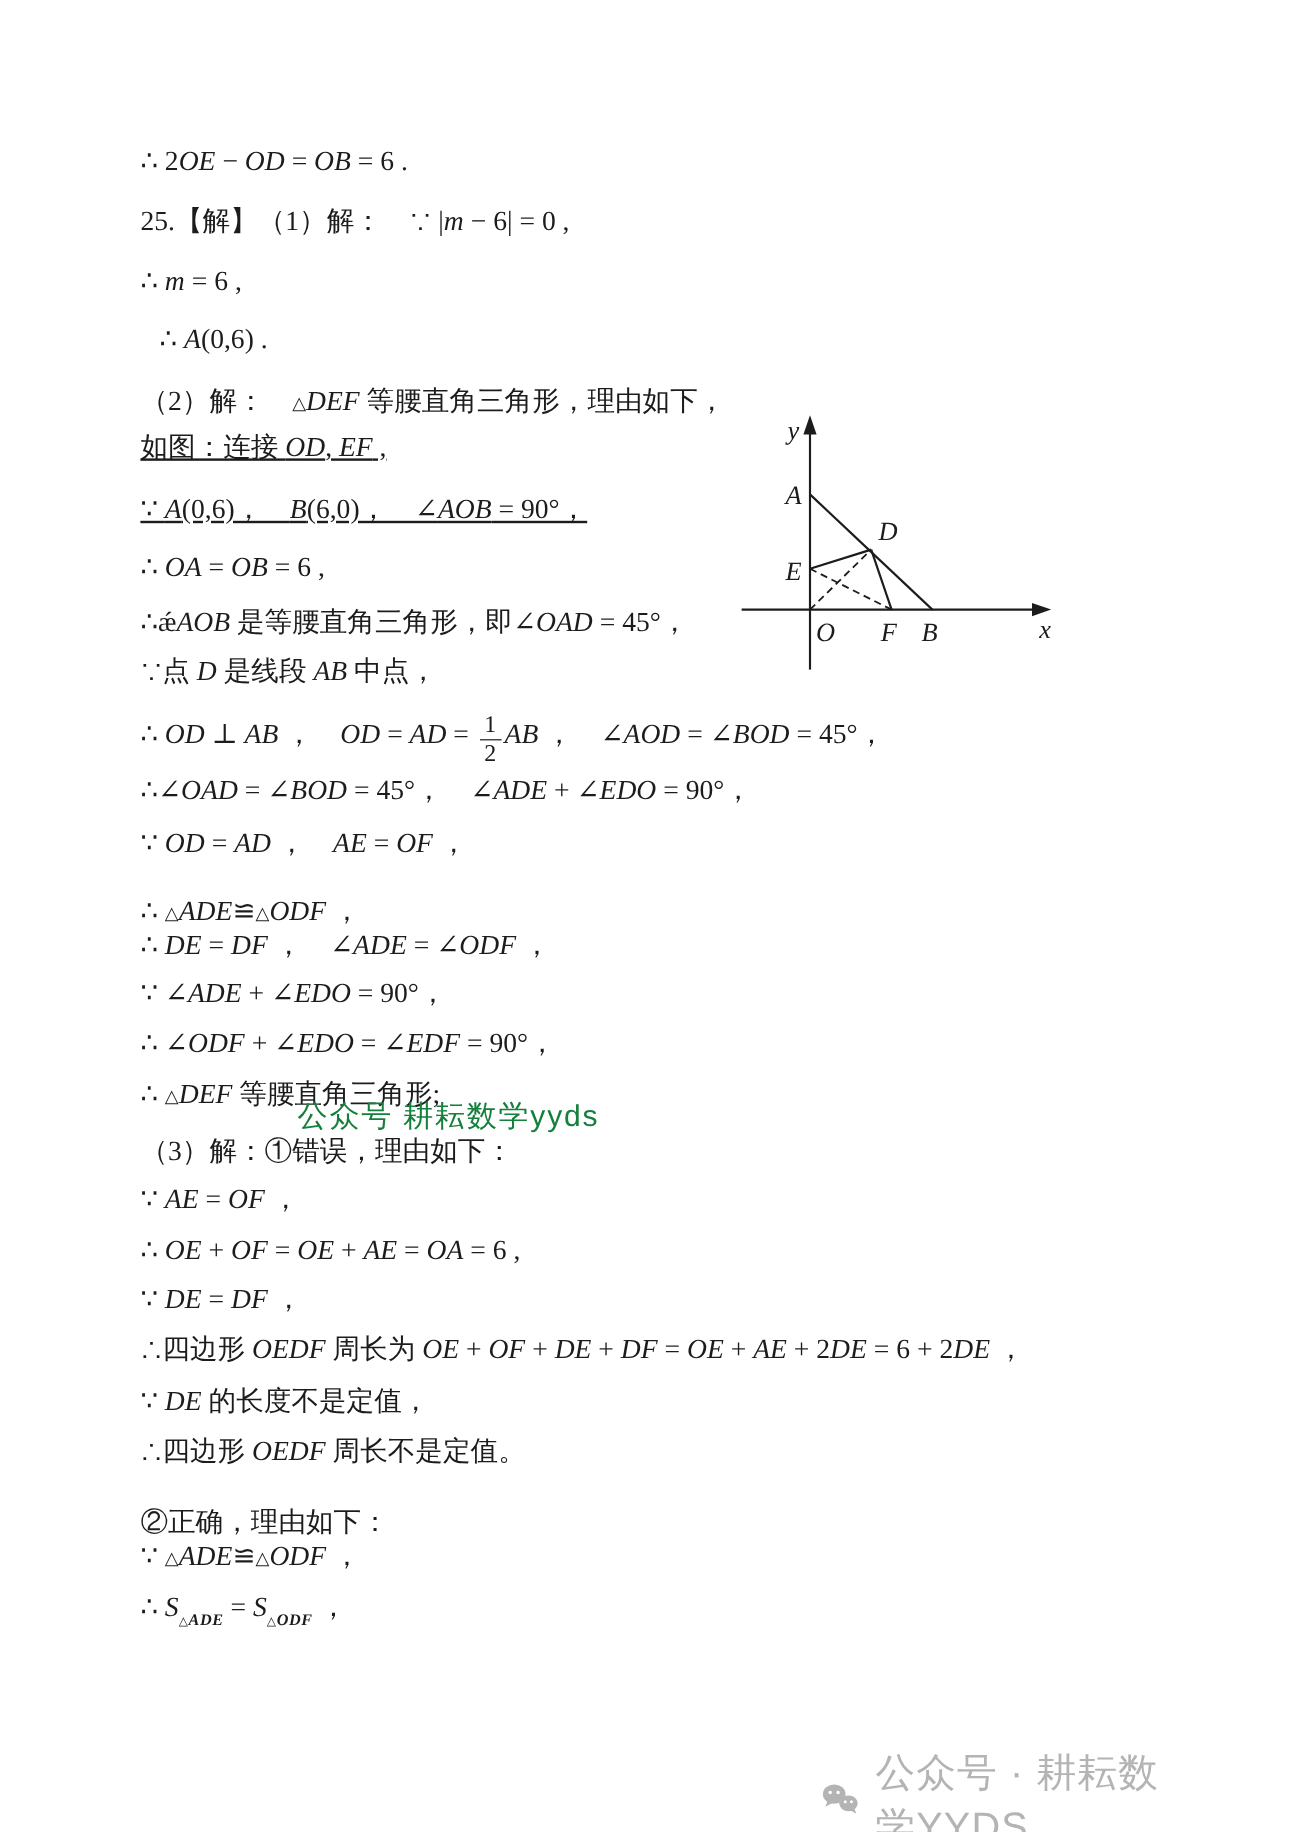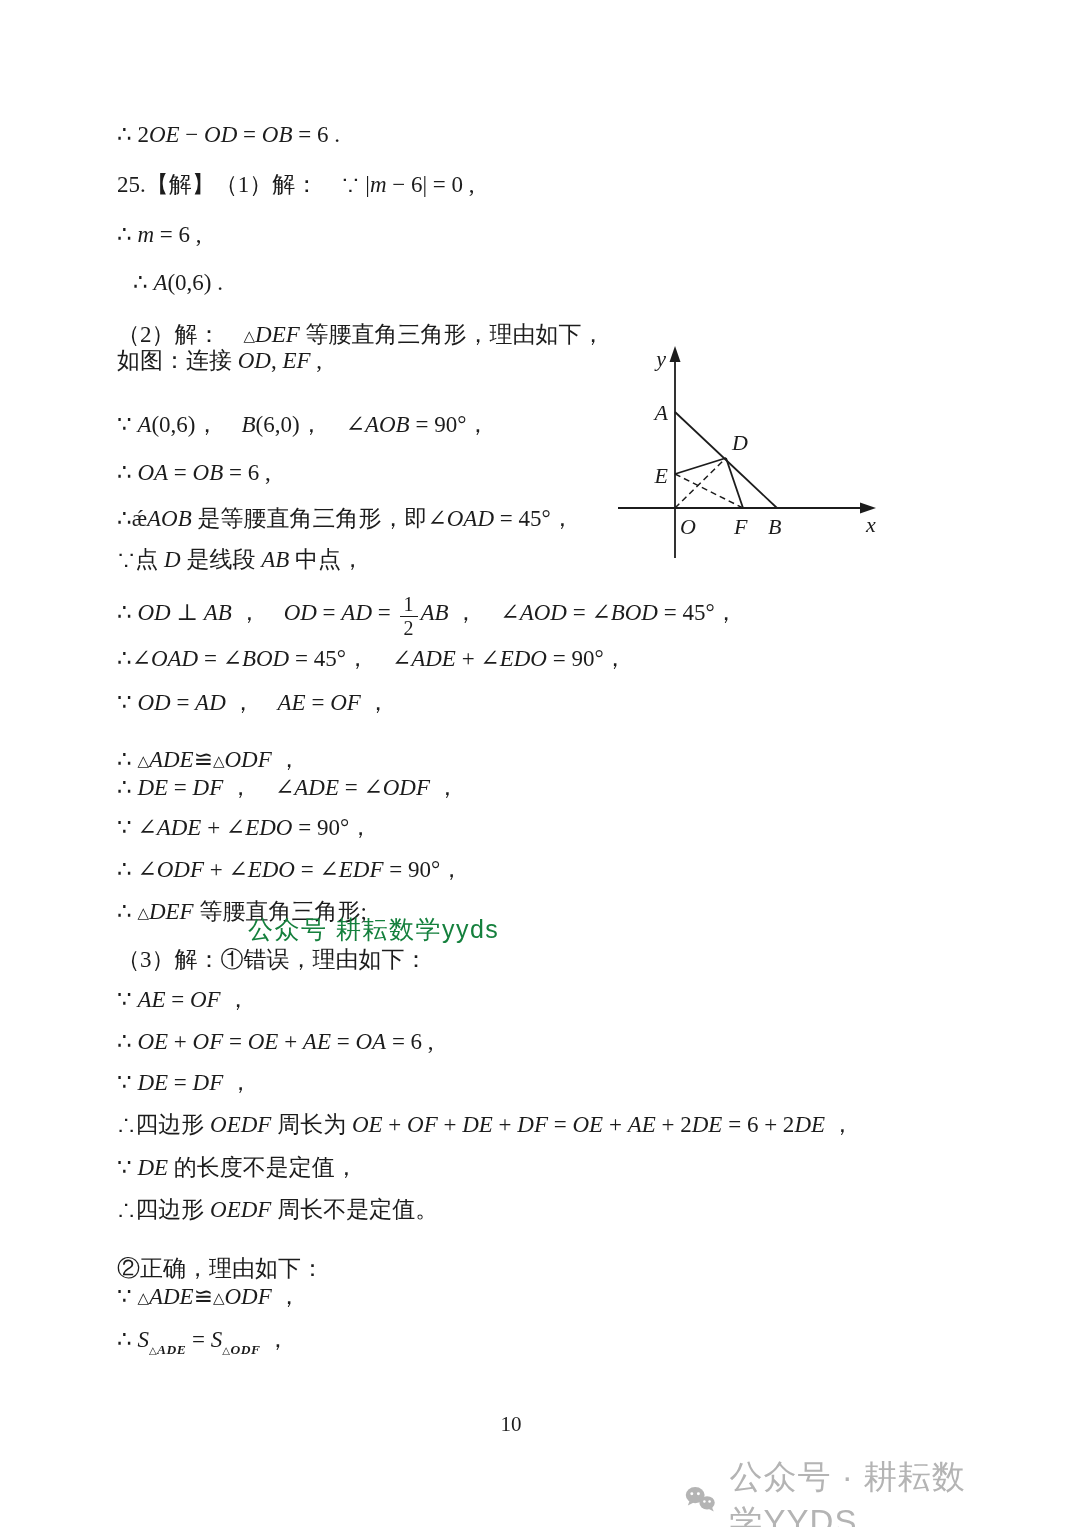--- a/index.html
+++ b/index.html
@@ -25,22 +25,22 @@
 <body>
 
 <div class="page">
 
   <div>
       <div class="line" style="top: 118px;">∴ 2<i>OE</i> − <i>OD</i> = <i>OB</i> = 6 .</div>
       <div class="line" style="top: 168px;">25.【解】（1）解： ∵ |<i>m</i> − 6| = 0 ,</div>
       <div class="line" style="top: 218px;">∴ <i>m</i> = 6 ,</div>
       <div class="line" style="top: 266px; margin-left: 16px;">∴ <i>A</i>(0,6) .</div>
       <div class="line" style="top: 318px;">（2）解： <span class="tri">△</span><i>DEF</i> 等腰直角三角形，理由如下，</div>
-      <div class="line" style="top: 344px;">如图：连接 <i>OD</i>, <i>EF</i> ,</div>
-      <div class="line" style="top: 408px;">∵ <i>A</i>(0,6)， <i>B</i>(6,0)， ∠<i>AOB</i> = 90°，</div>
+      <div class="line" style="top: 356px; text-decoration: underline;">如图：连接 <i>OD</i>, <i>EF</i> ,</div>
+      <div class="line" style="top: 408px; text-decoration: underline;">∵ <i>A</i>(0,6)， <i>B</i>(6,0)， ∠<i>AOB</i> = 90°，</div>
       <div class="line" style="top: 456px;">∴ <i>OA</i> = <i>OB</i> = 6 ,</div>
       <div class="line" style="top: 502px; text-align: right;">∴ǽ<i>AOB</i> 是等腰直角三角形，即∠<i>OAD</i> = 45°，</div>
       <div class="line" style="top: 543px;">∵点 <i>D</i> 是线段 <i>AB</i> 中点，</div>
       <div class="line" style="top: 593px;">∴ <i>OD</i> ⊥ <i>AB</i> ， <i>OD</i> = <i>AD</i> = <span class="frac"><span class="num">1</span><span class="den">2</span></span><i>AB</i> ， ∠<i>AOD</i> = ∠<i>BOD</i> = 45°，</div>
       <div class="line" style="top: 642px;">∴∠<i>OAD</i> = ∠<i>BOD</i> = 45°， ∠<i>ADE</i> + ∠<i>EDO</i> = 90°，</div>
       <div class="line" style="top: 686px;">∵ <i>OD</i> = <i>AD</i> ， <i>AE</i> = <i>OF</i> ，</div>
       <div class="line" style="top: 743px;">∴ <span class="tri">△</span><i>ADE</i>≌<span class="tri">△</span><i>ODF</i> ，</div>
       <div class="line" style="top: 771px;">∴ <i>DE</i> = <i>DF</i> ， ∠<i>ADE</i> = ∠<i>ODF</i> ，</div>
       <div class="line" style="top: 811px;">∵ ∠<i>ADE</i> + ∠<i>EDO</i> = 90°，</div>
       <div class="line" style="top: 853px;">∴ ∠<i>ODF</i> + ∠<i>EDO</i> = ∠<i>EDF</i> = 90°，</div>
@@ -78,21 +78,20 @@
       <text x="58" y="143" text-anchor="end">E</text>
       <text x="70" y="194">O</text>
       <text x="124" y="194">F</text>
       <text x="158" y="194">B</text>
       <text x="256" y="192">x</text>
     </g>
   </svg>
 
   <div class="watermark-mid">公众号 耕耘数学yyds</div>
 
-  <div class="page-number">10</div>
 
   <div class="footer">
     <svg width="48" height="42" viewBox="0 0 48 42">
       <g fill="#b4b4b4">
         <ellipse cx="16" cy="14" rx="13.5" ry="11.5"></ellipse>
         <path d="M8 22 L5.5 29 L14 24.5 Z"></path>
         <ellipse cx="33" cy="25" rx="11" ry="9.5"></ellipse>
         <path d="M40 31 L42.5 37.5 L34.5 33 Z"></path>
       </g>
       <g fill="#ffffff">

